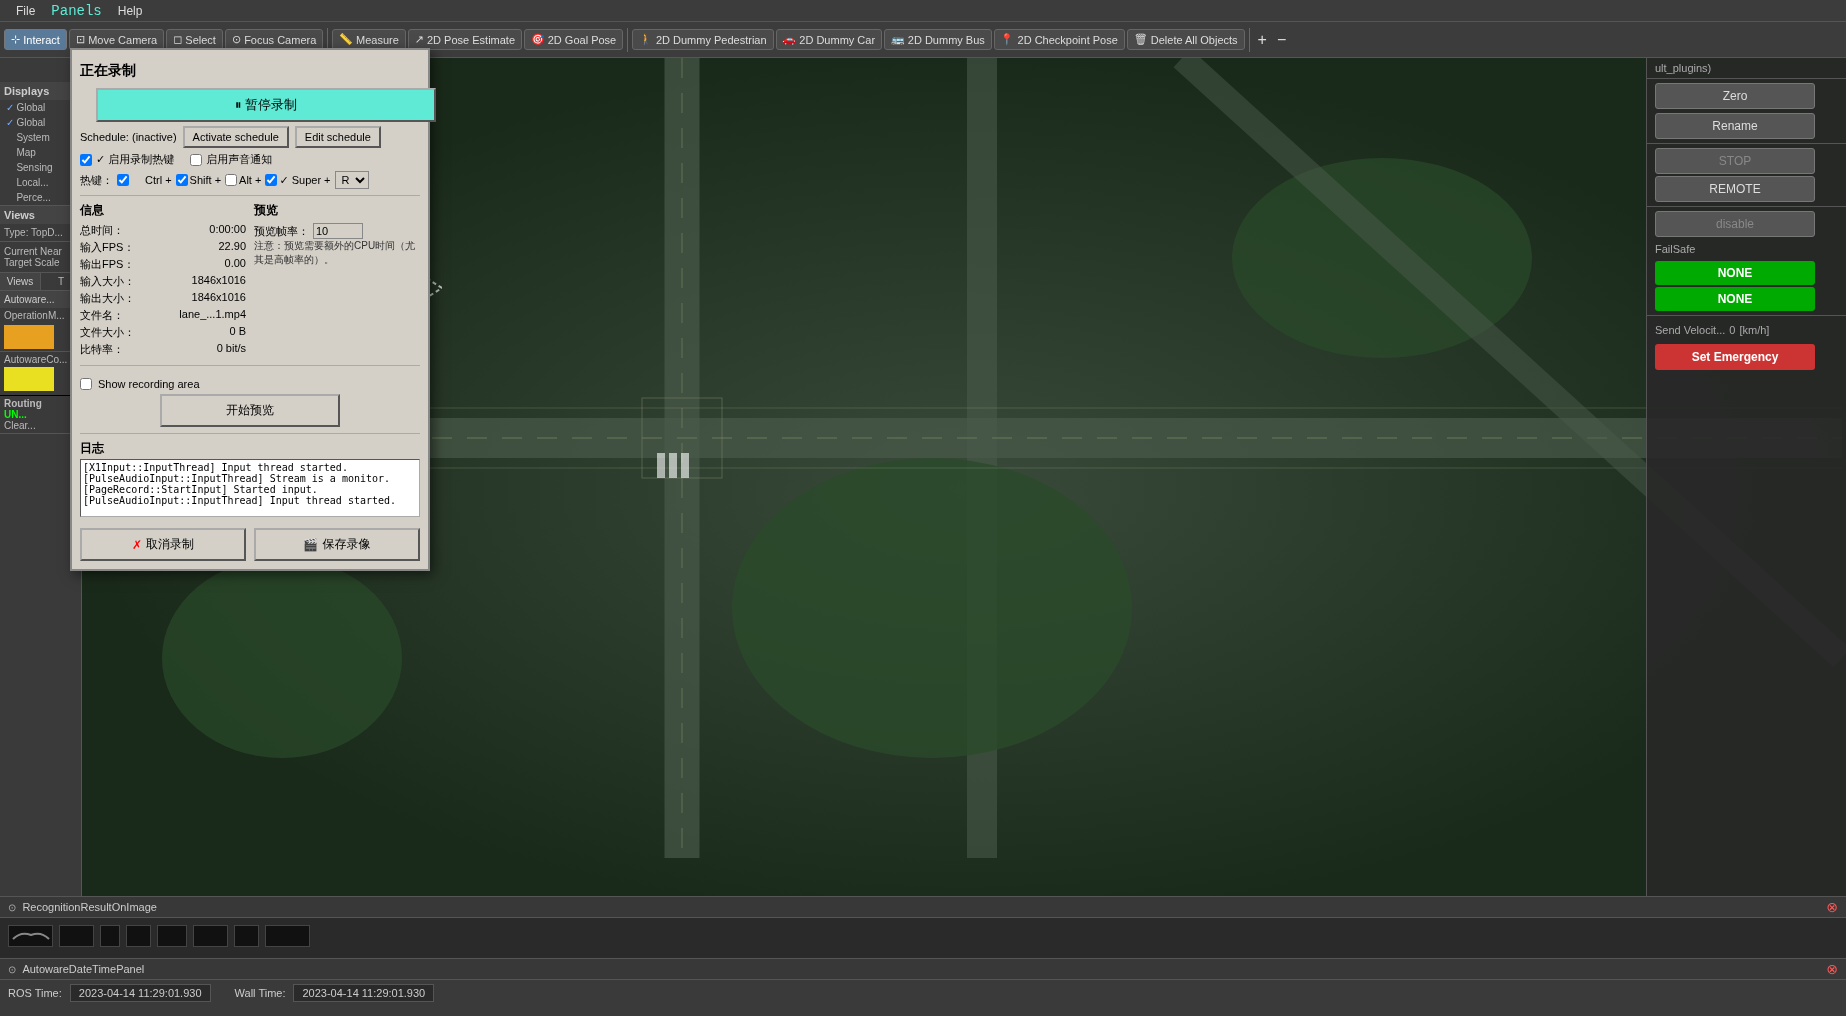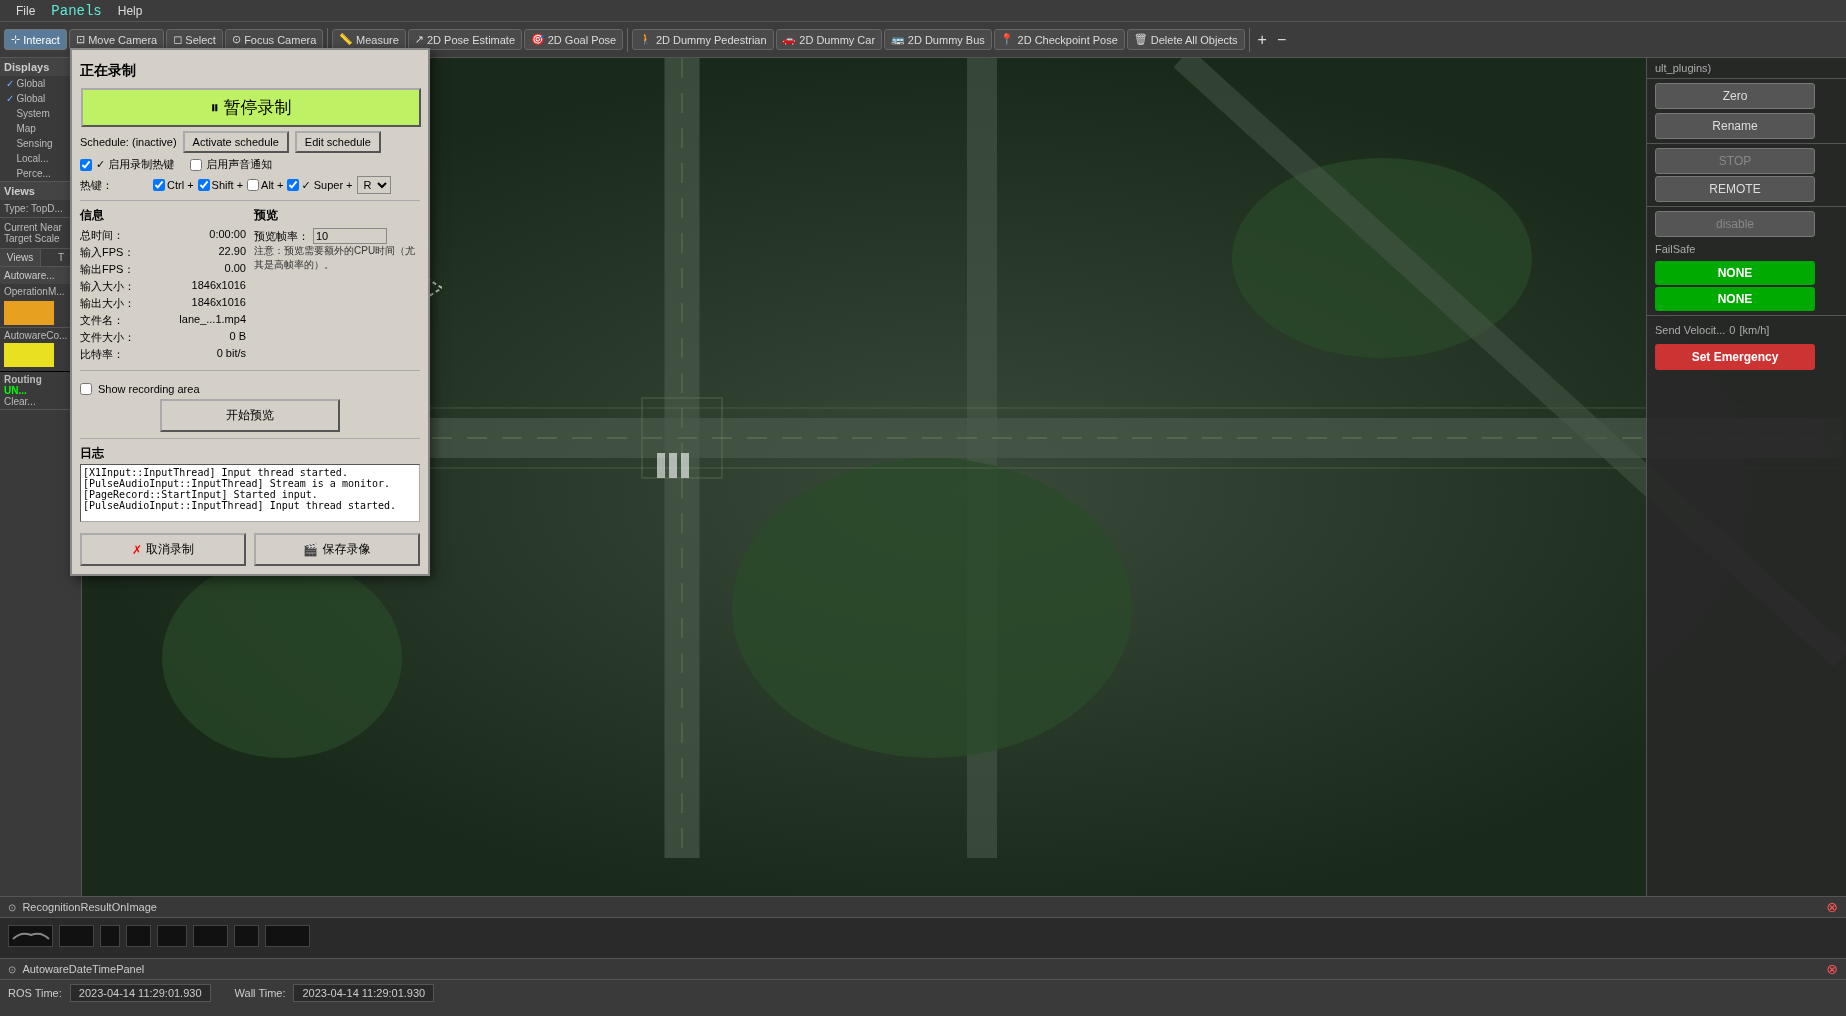--- a/index.html
+++ b/index.html
@@ -69,21 +69,21 @@
     <span>🗑</span>
     <span>Delete All Objects</span>
   </button>
   <div style="width:1px;height:24px;background:#666;margin:0 2px;"></div>
   <span style="color:#ddd;cursor:pointer;font-size:16px;padding:0 4px;">+</span>
   <span style="color:#ddd;cursor:pointer;font-size:16px;padding:0 4px;">−</span>
 </div>
 
 <div style="position:absolute;top:58px;left:0;width:82px;bottom:95px;background:#3a3a3a;border-right:1px solid #555;overflow-y:auto;z-index:5;font-size:10px;">
 
-  <div style="border-bottom:1px solid #555;">
+  <div style="border-bottom:1px solid #555;margin-top:24px;">
     <div style="background:#444;padding:3px 4px;cursor:pointer;color:#ccc;display:flex;align-items:center;justify-content:space-between;">
       <span style="font-weight:bold;font-size:11px;">Displays</span>
       <span style="font-size:8px;">▾</span>
     </div>
     <div style="padding:2px 6px;font-size:10px;color:#bbb;cursor:pointer;display:flex;align-items:center;gap:2px;">
       <span style="color:#7af;">✓</span>
       <span>Global</span>
     </div>
     <div style="padding:2px 6px;font-size:10px;color:#bbb;cursor:pointer;display:flex;align-items:center;gap:2px;">
       <span style="color:#7af;">✓</span>
@@ -275,21 +275,21 @@
 
 <div style="position:absolute;top:48px;left:70px;width:360px;background:#d4d0c8;border:2px solid #888;box-shadow:4px 4px 12px rgba(0,0,0,0.5);z-index:200;font-family:Arial,sans-serif;font-size:12px;color:#000;">
 
 
   <div style="padding:8px;background:#d4d0c8;">
 
     
     <div style="font-size:14px;font-weight:bold;padding:4px 0;">正在录制</div>
 
     
-    <button style="display:block;width:100%;padding:6px;background:#bef264;border:2px outset #aaa;cursor:pointer;text-align:center;font-size:17px;margin:4px 1px;">⏸ 暂停录制</button>
+    <button style="display:block;width:100%;padding:6px;background:#5eead4;border:2px outset #aaa;cursor:pointer;text-align:center;font-size:13px;margin:4px 16px;">⏸ 暂停录制</button>
 
     
     <div style="display:flex;align-items:center;gap:6px;margin:4px 0;font-size:11px;">
       <span>Schedule: (inactive)</span>
       <button style="padding:3px 8px;background:#d4d0c8;border:2px outset #aaa;cursor:pointer;font-size:11px;">Activate schedule</button>
       <button style="padding:3px 8px;background:#d4d0c8;border:2px outset #aaa;cursor:pointer;font-size:11px;">Edit schedule</button>
     </div>
 
     
     <div style="display:flex;gap:16px;margin:4px 0;font-size:11px;">
@@ -299,21 +299,21 @@
       </label>
       <label style="display:flex;align-items:center;gap:4px;cursor:pointer;">
         <input type="checkbox" style="">
         <span>启用声音通知</span>
       </label>
     </div>
 
     
     <div style="display:flex;align-items:center;gap:4px;margin:4px 0;font-size:11px;flex-wrap:wrap;">
       <span>热键：</span>
-      <label style="display:flex;align-items:flex-end;gap:2px;cursor:pointer;margin-left:36px;">
+      <label style="display:flex;align-items:flex-end;gap:16px;cursor:pointer;">
         <input type="checkbox" checked="" style="">
         <span>Ctrl +</span>
       </label>
       <label style="display:flex;align-items:center;gap:2px;cursor:pointer;">
         <input type="checkbox" checked="" style="">
         <span>Shift +</span>
       </label>
       <label style="display:flex;align-items:center;gap:2px;cursor:pointer;">
         <input type="checkbox" style="">
         <span>Alt +</span>
@@ -365,21 +365,21 @@
         <div style="display:flex;justify-content:space-between;font-size:11px;margin:2px 0;">
           <span>比特率：</span>
           <span>0 bit/s</span>
         </div>
       </div>
 
       <div style="flex:1;">
         <div style="font-weight:bold;margin-bottom:4px;">预览</div>
         <div style="display:flex;align-items:center;gap:4px;font-size:11px;margin-bottom:0;">
           <span>预览帧率：</span>
-          <input type="text" value="10" style="width: 74px; padding: 1px 2px; background: rgb(212, 208, 200); border: 1px solid rgb(136, 136, 136); font-size: 11px;">
+          <input type="text" value="10" style="width: 50px; padding: 1px 2px; background: rgb(212, 208, 200); border: 1px solid rgb(136, 136, 136); font-size: 11px;">
         </div>
         <div style="font-size:10px;color:#333;line-height:1.4;">注意：预览需要额外的CPU时间（尤其是高帧率的）。</div>
       </div>
     </div>
 
     <div style="border-top:1px solid #aaa;margin:6px 0;"></div>
 
     
     <label style="display:flex;align-items:center;gap:6px;margin:12px 0 4px 0;font-size:11px;cursor:pointer;">
       <input type="checkbox" style="">

